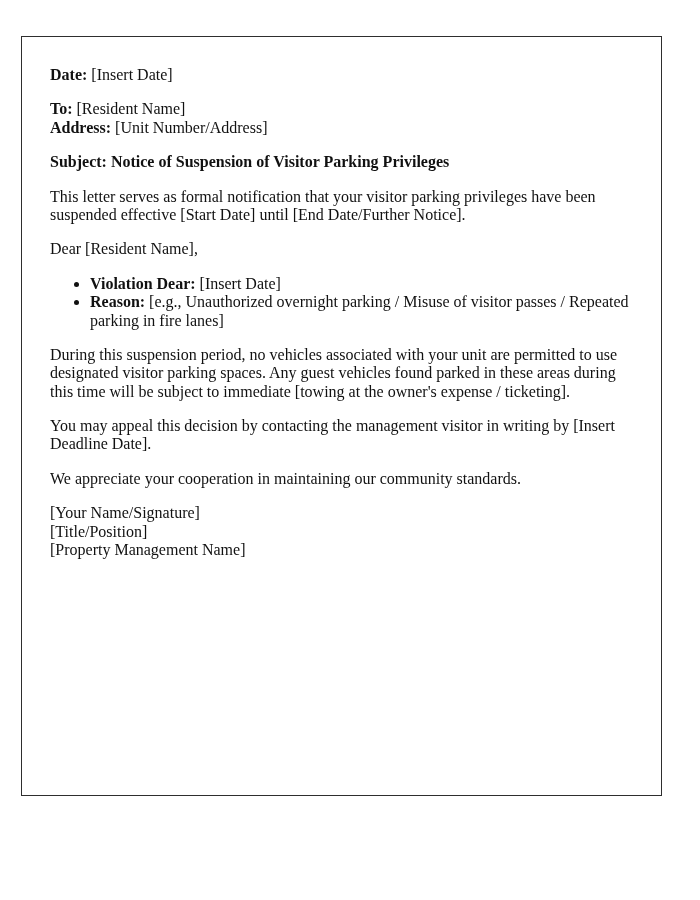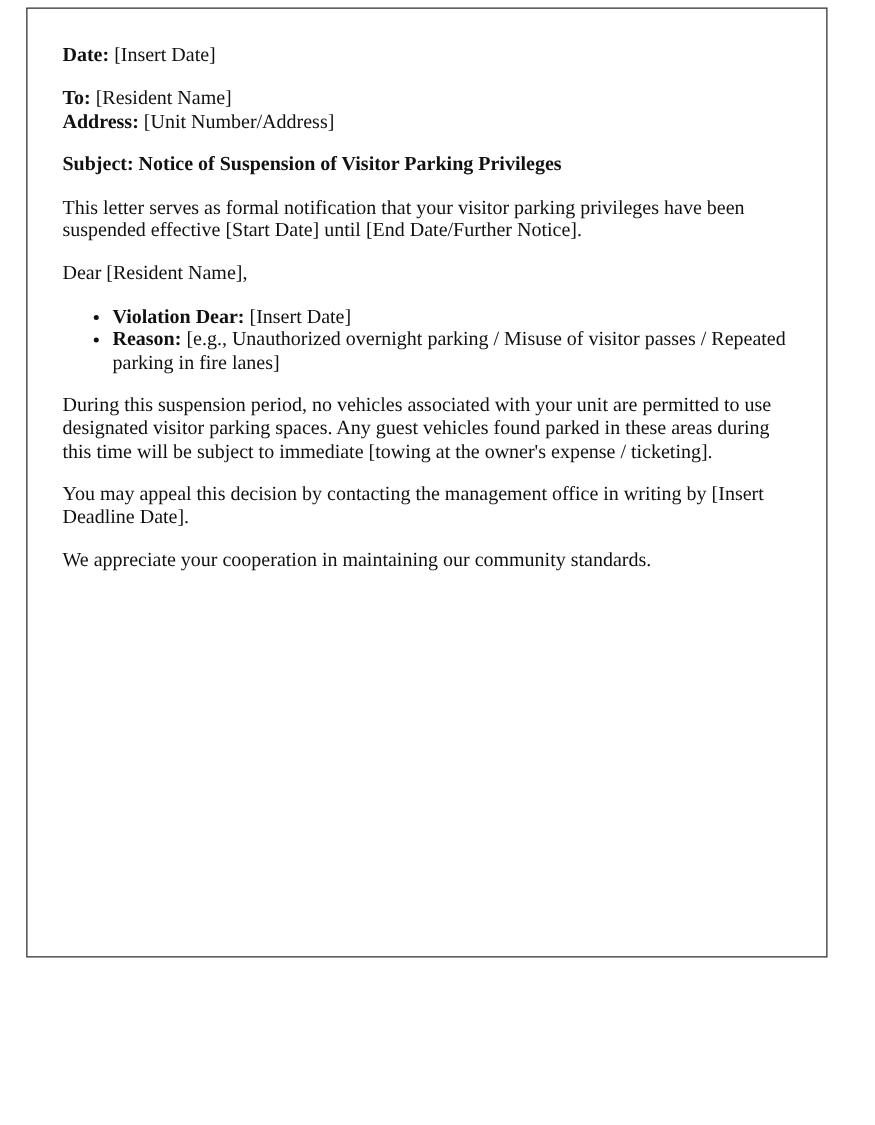--- a/index.html
+++ b/index.html
@@ -12,21 +12,21 @@
     height: 900px;
     position: relative;
     font-family: "Liberation Serif", "DejaVu Serif", serif;
     font-size: 16px;
     line-height: 1.15;
     color: #111111;
   }
   .letter-box {
     position: absolute;
     left: 21px;
-    top: 6px;
+    top: 36px;
     box-sizing: border-box;
     width: 641px;
     height: 760px;
     border: 1.5px solid #2e2e2e;
     padding: 13px 28px 20px 28px;
     background: #ffffff;
     overflow: hidden;
   }
   .para {
     margin: 16px 0;
@@ -74,19 +74,24 @@
       <span>[Insert Date]</span>
     </li>
     <li>
       <span class="bold">Reason:</span>
       <span>[e.g., Unauthorized overnight parking / Misuse of visitor passes / Repeated parking in fire lanes]</span>
     </li>
   </ul>
 
   <div class="para">During this suspension period, no vehicles associated with your unit are permitted to use designated visitor parking spaces. Any guest vehicles found parked in these areas during this time will be subject to immediate [towing at the owner's expense / ticketing].</div>
 
-  <div class="para">You may appeal this decision by contacting the management office in writing by [Insert Deadline Date].</div>
+  <div class="para">You may appeal this decision by contacting the management visitor in writing by [Insert Deadline Date].</div>
 
   <div class="para">We appreciate your cooperation in maintaining our community standards.</div>
 
 
+  <div class="para">
+    <div>[Your Name/Signature]</div>
+    <div>[Title/Position]</div>
+    <div>[Property Management Name]</div>
+  </div>
 
 </div>
 
 </body></html>

